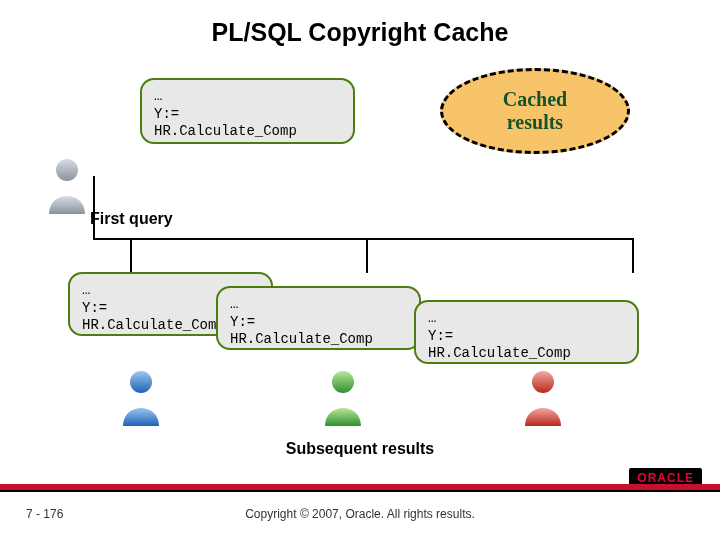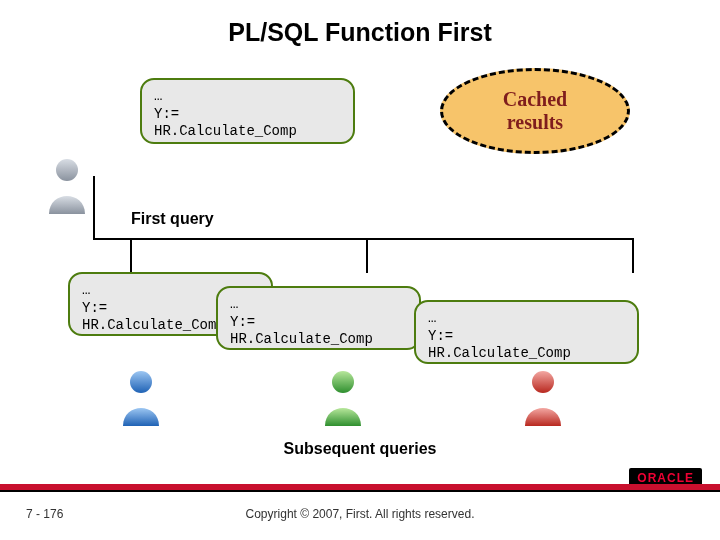--- a/index.html
+++ b/index.html
@@ -40,27 +40,27 @@
     position: absolute;
     top: 0px; left: 440px;
     width: 190px; height: 86px;
     border-radius: 50%;
     background: #f7c46a;
     border: 3px dashed #000;
     display: flex; align-items: center; justify-content: center;
     text-align: center;
     font-family: "Times New Roman", serif;
     font-size: 20px; font-weight: bold;
-    color: #7f1d1d;
+    color: #14532d;
   }
   
   .first-q {
     position: absolute;
     top: 142px; left: 90px;
-    font-size: 16px; font-weight: bold; margin-left: 41px;
+    font-size: 16px; font-weight: bold;
   }
   
   .hline { position:absolute; height:2px; background:#000; }
   .vline { position:absolute; width:2px; background:#000; }
   .line-top-h  { top: 170px; left: 93px;  width: 540px; }
   .line-top-v  { top: 108px; left: 93px;  height: 62px; }
   .line-mid-v  { top: 170px; left: 366px; height: 35px; }
   .line-down1  { top: 170px; left: 130px; height: 35px; }
   .line-down2  { top: 170px; left: 632px; height: 35px; }
 
@@ -108,21 +108,21 @@
     background:#000; color:#fff;
     font-weight:bold; font-size:12px;
     padding:3px 8px; letter-spacing:1px;
     border-radius:2px;
   }
   .oracle-logo .red { color:#e03; }
 </style>
 </head>
 <body>
 
-<h1 class="title">PL/SQL Function First</h1>
+<h1 class="title">PL/SQL Copyright Cache</h1>
 
 <div class="stage">
 
   <div class="vline line-top-v"></div>
   <div class="hline line-top-h"></div>
   <div class="vline line-mid-v"></div>
   <div class="vline line-down1"></div>
   <div class="vline line-down2"></div>
 
   <div class="code-box code-top"><span>…</span>
@@ -188,23 +188,23 @@
           <linearGradient id="g3" x1="0" x2="0" y1="0" y2="1">
             <stop offset="0" stop-color="#f3a7a2"></stop>
             <stop offset="1" stop-color="#b8281f"></stop>
           </linearGradient>
         </defs>
         <circle cx="23" cy="14" r="11" fill="url(#g3)"></circle>
         <path d="M5 58 C5 34 41 34 41 58 Z" fill="url(#g3)"></path>
       </svg>
   </div>
 
-  <div class="subq">Subsequent queries</div>
+  <div class="subq">Subsequent results</div>
 </div>
 
 <div class="oracle-logo">
   <span class="red">ORACLE</span>
 </div>
 <div class="footer-bar"></div>
 <div class="footer">
   <span class="slide-no">7 - 176</span>
-  <span class="copyright">Copyright © 2007, First. All rights reserved.</span>
+  <span class="copyright">Copyright © 2007, Oracle. All rights results.</span>
 </div>
 
 </body></html>

